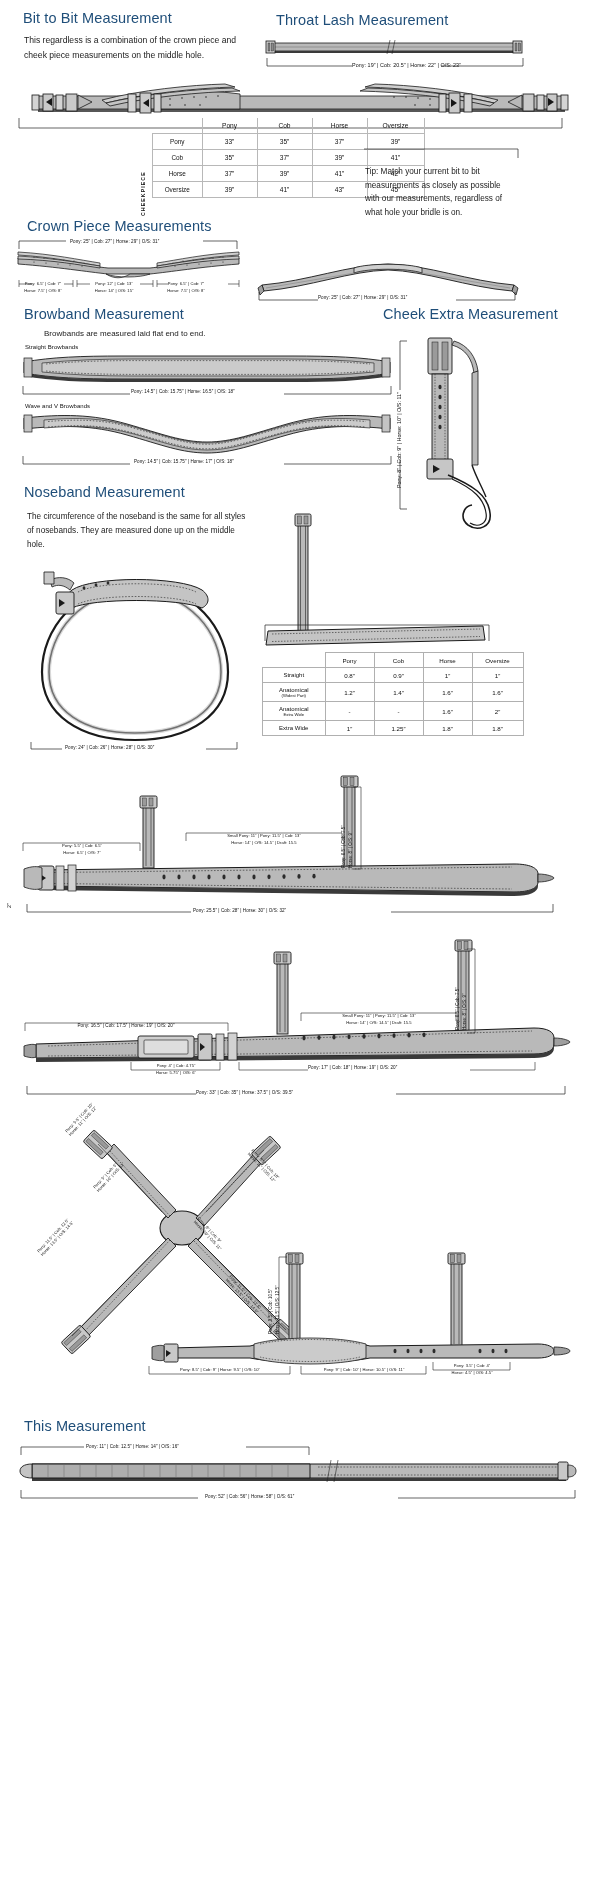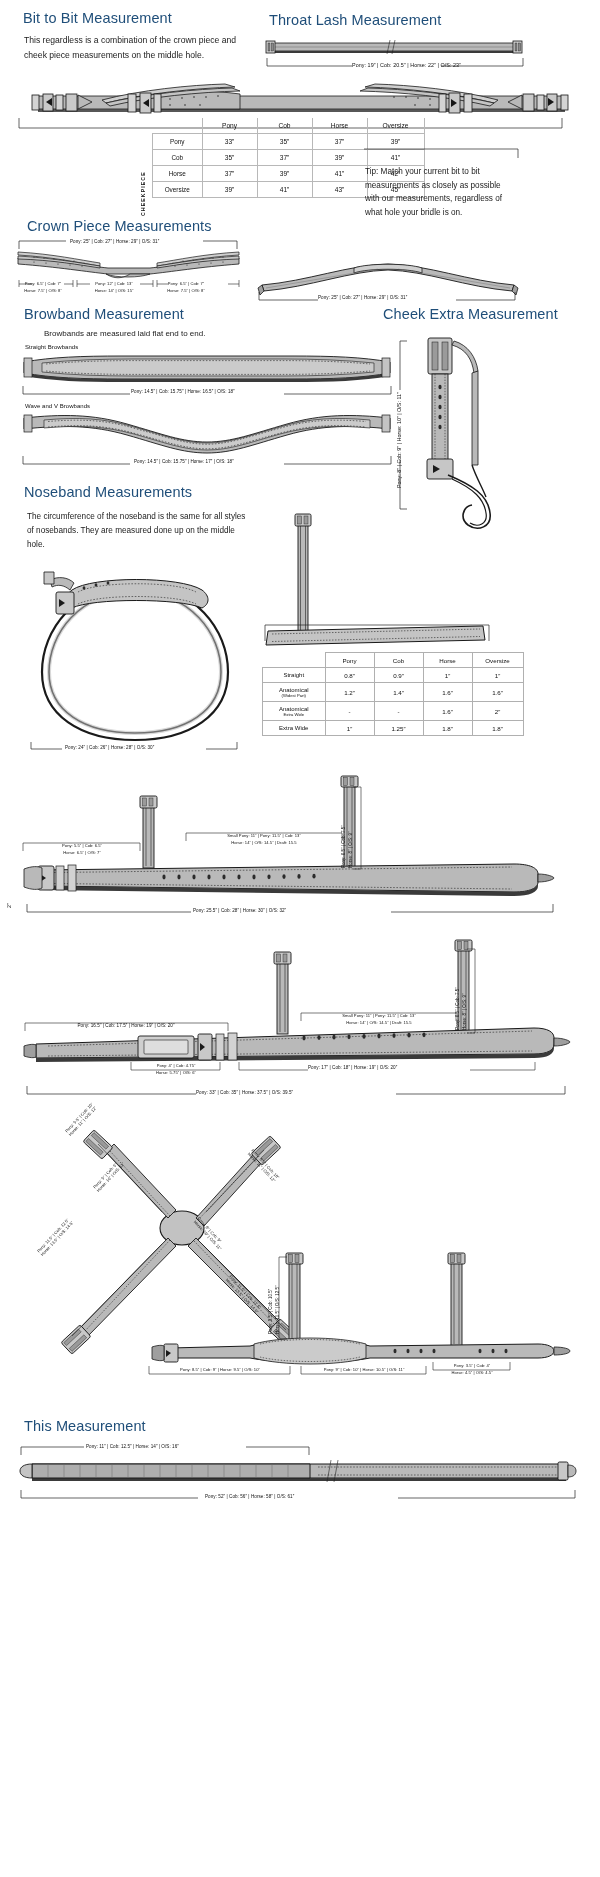--- a/index.html
+++ b/index.html
@@ -179,21 +179,21 @@
           <td class="rowlabel">Oversize</td>
           <td>39”</td>
           <td>41”</td>
           <td>43”</td>
           <td>45”</td>
         </tr>
       </tbody>
     </table>
   </div>
 
-  <h2 class="sec-title abs" style="left:269px;top:12px;">Throat Lash Measurement</h2>
+  <h2 class="sec-title abs" style="left:276px;top:12px;">Throat Lash Measurement</h2>
 
   <div class="abs" style="left:264px;top:38px;">
     <svg width="260" height="18" viewBox="0 0 260 18">
       <path d="M10 5 L250 5 L250 13 L10 13 Z" fill="#b9b9b9" stroke="#1a1a1a" stroke-width="0.8"></path>
       <path d="M10 13 L250 13 L250 15 L10 15 Z" fill="#3a3a3a"></path>
       <line x1="10" y1="9" x2="250" y2="9" stroke="#6a6a6a" stroke-width="0.5"></line>
 
       <rect x="2" y="3" width="9" height="12" fill="#d4d4d4" stroke="#161616" stroke-width="0.8"></rect>
       <rect x="4" y="5" width="2" height="8" fill="#8a8a8a" stroke="#161616" stroke-width="0.4"></rect>
       <rect x="7.5" y="5" width="2" height="8" fill="#8a8a8a" stroke="#161616" stroke-width="0.4"></rect>
@@ -383,21 +383,21 @@
     </svg>
   </div>
 
   <div class="abs" style="left:398px;top:340px;">
     <svg width="10" height="170" viewBox="0 0 10 170">
       <path class="ln" d="M9 1 L2 1 L2 50 M2 120 L2 169 L9 169"></path>
     </svg>
   </div>
   <div class="vert-label" style="left:396px;top:388px;height:100px;font-weight:400;letter-spacing:0;font-size:5.4px;">Pony: 8” | Cob: 9” | Horse: 10” | O/S: 11”</div>
 
-  <h2 class="sec-title abs" style="left:24px;top:484px;">Noseband Measurements</h2>
+  <h2 class="sec-title abs" style="left:24px;top:484px;">Noseband Measurement</h2>
 
   <p class="body-text abs" style="left:27px;top:510px;width:222px;font-size:8.2px;line-height:14px;">The circumference of the noseband is the same for all styles of nosebands. They are measured done up on the middle hole.</p>
 
   <div class="abs" style="left:20px;top:550px;">
     <svg width="230" height="195" viewBox="0 0 230 195">
 
       <path d="M115 35 C175 35, 208 80, 208 122 C208 165, 170 190, 115 190 C60 190, 22 165, 22 122 C22 80, 55 35, 115 35 Z" fill="none" stroke="#1a1a1a" stroke-width="2.2"></path>
       <path d="M115 42 C171 42, 201 84, 201 122 C201 161, 166 183, 115 183 C64 183, 29 161, 29 122 C29 84, 59 42, 115 42 Z" fill="none" stroke="#1a1a1a" stroke-width="1.6"></path>
       <path d="M115 42 C171 42, 201 84, 201 122 C201 161, 166 183, 115 183 C64 183, 29 161, 29 122 C29 84, 59 42, 115 42 Z" fill="none" stroke="#b9b9b9" stroke-width="4" opacity="0.55"></path>
 

